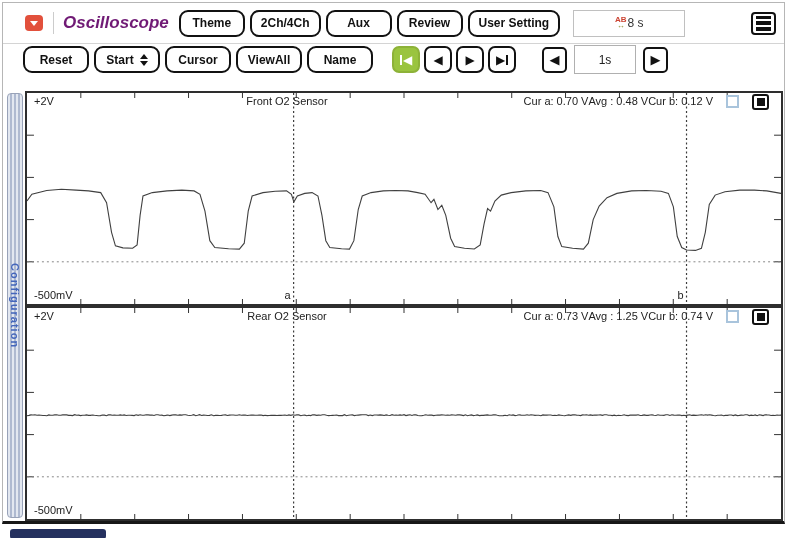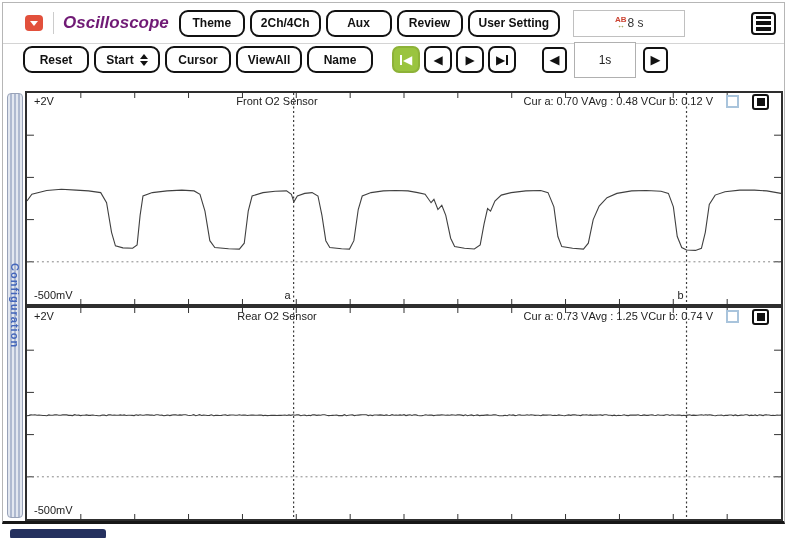--- a/index.html
+++ b/index.html
@@ -38,39 +38,39 @@
   .tri-dn{width:0;height:0;border-left:4px solid transparent;border-right:4px solid transparent;
     border-top:5px solid #111;}
   .playback{display:flex;gap:4px;margin-left:14px;}
   .pb-btn{width:28px;height:27px;border:2px solid #111;border-radius:7px;background:#fff;color:#111;
     display:flex;align-items:center;justify-content:center;gap:1px;font-size:12px;box-sizing:border-box;}
   .pb-btn.green{background:#9ac43f;border-color:#8db238;color:#fff;}
   .pb-bar{width:2px;height:10px;background:currentColor;}
   .timescale{display:flex;align-items:center;gap:7px;margin-left:26px;}
   .ts-btn{width:25px;height:26px;border:2px solid #111;border-radius:5px;background:#fff;
     display:flex;align-items:center;justify-content:center;font-size:13px;box-sizing:border-box;}
-  .ts-field{width:62px;height:36px;border:1px solid #b0b0b0;background:#fff;display:flex;align-items:center;
+  .ts-field{width:62px;height:29px;border:1px solid #b0b0b0;background:#fff;display:flex;align-items:center;
     justify-content:center;font-size:12px;color:#222;box-sizing:border-box;}
 
   
   .charts{position:absolute;left:0;right:0;top:88px;bottom:0;}
   .config-tab{position:absolute;left:4px;top:2px;bottom:3px;width:16px;box-sizing:border-box;
     border:1px solid #98a2b8;border-radius:4px;
     background:repeating-linear-gradient(90deg,#e2e7f0 0px,#e2e7f0 2px,#aeb9d0 2px,#aeb9d0 4px);
     display:flex;align-items:center;justify-content:center;}
   .config-label{writing-mode:vertical-rl;font-size:11px;font-weight:bold;color:#4466bb;letter-spacing:1px;}
   .panels{position:absolute;left:22px;right:1px;top:0;bottom:0;}
   .panel{position:absolute;left:0;right:0;height:50%;box-sizing:border-box;
     border:2px solid #2e2e2e;background:#fff;}
   .panel.p0{top:0;}
   .panel.p1{top:50%;}
   .panel svg{position:absolute;left:0;top:0;width:100%;height:100%;}
   .panel-header{position:absolute;top:2px;left:0;right:0;height:15px;font-size:11px;color:#222;}
   .h-toplabel{position:absolute;left:7px;top:0;}
-  .h-title{position:absolute;left:140px;width:220px;top:0;text-align:center;}
+  .h-title{position:absolute;left:150px;width:220px;top:0;text-align:center;}
   .h-readings{position:absolute;right:68px;top:0;display:flex;white-space:nowrap;}
   .h-checkbox{position:absolute;right:42px;top:2px;width:13px;height:13px;box-sizing:border-box;
     border:2px solid #a9c4dc;background:#fff;}
   .h-sqbtn{position:absolute;right:12px;top:1px;width:17px;height:16px;box-sizing:border-box;
     border:2px solid #111;border-radius:3px;background:#fff;
     display:flex;align-items:center;justify-content:center;}
   .h-sqbtn-inner{width:8px;height:8px;background:#111;}
   .bottom-label{position:absolute;left:7px;bottom:3px;font-size:11px;color:#222;}
 
   .bottom-tab{position:absolute;left:10px;top:529px;width:96px;height:10px;background:#25315f;border-radius:3px;}

